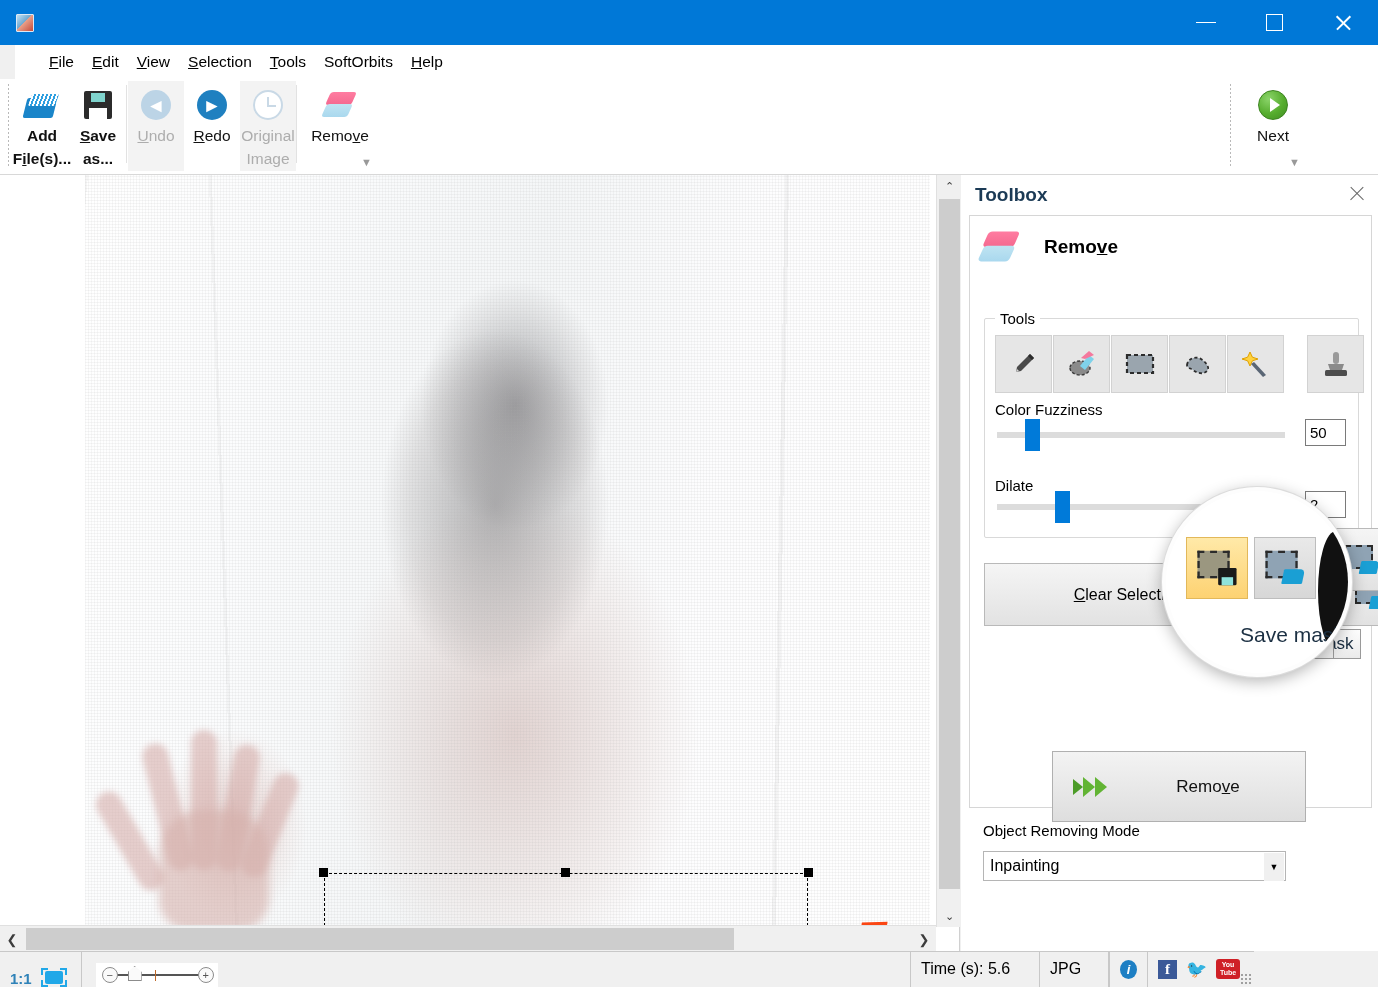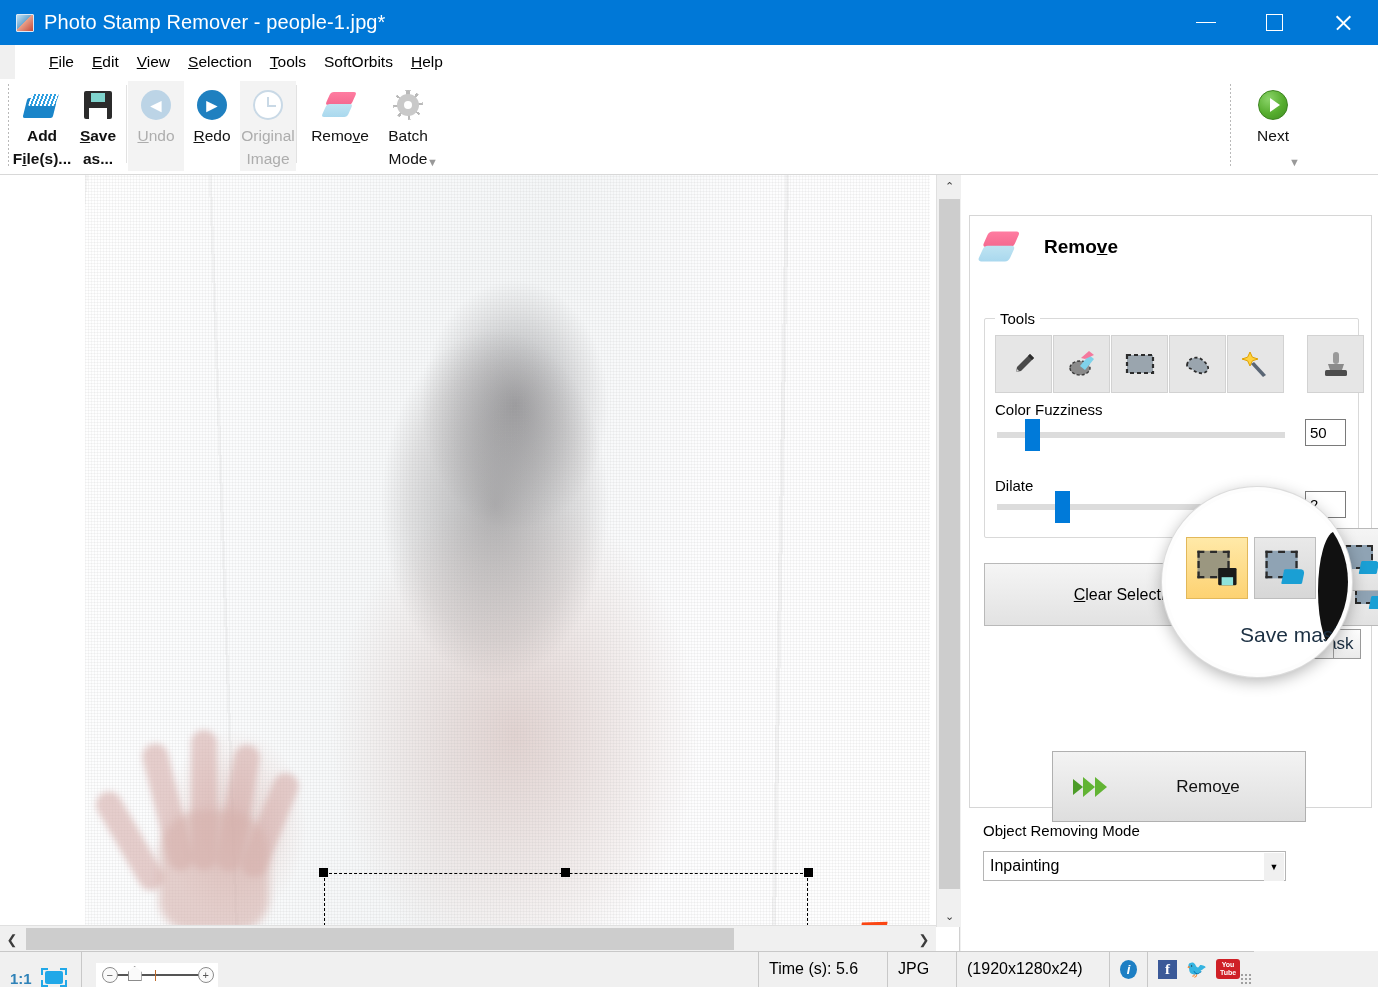--- a/index.html
+++ b/index.html
@@ -375,21 +375,20 @@
   .grip { position:absolute; right:2px; bottom:2px; width:12px; height:12px;
           background-image: radial-gradient(#a0a0a0 40%, transparent 41%); background-size:4px 4px; }
 </style>
 </head>
 <body>
 
 <div id="app">
 
   <div class="titlebar">
     <div class="title-icon"></div>
-    <div class="title-text">Photo Stamp Remover - people-1.jpg*</div>
     <div class="win-btns">
       <div class="win-btn">
           <div class="wb-min"></div>
         </div>
       <div class="win-btn">
           <div class="wb-max"></div>
         </div>
       <div class="win-btn close">
           <div class="wb-close"></div>
         </div>
@@ -465,33 +464,20 @@
 
     <div class="tb-group" style="left:305px;">
       <div class="tb-btn" style="width:70px">
         <div class="tb-ico">
           <div class="ico-eraser">
               <div class="top"></div>
               <div class="bot"></div>
             </div>
         </div>
         <div class="tb-label"><span>Remo<u>v</u>e</span></div>
-      </div>
-      <div class="tb-btn" style="width:66px">
-        <div class="tb-ico">
-          <div class="ico-gear">
-              <div class="g"></div>
-              <div class="r"></div>
-              <div class="h"></div>
-            </div>
-        </div>
-        <div class="tb-label">
-          <span>Batch</span><br>
-          <span>Mode</span>
-        </div>
       </div>
       <div class="tb-overflow">▼</div>
     </div>
 
     <div class="tb-dotted" style="left:1229px;"></div>
     <div class="tb-group" style="left:1240px;">
       <div class="tb-btn" style="width:66px">
         <div class="tb-ico">
           <div class="ico-nav">
               <div class="tri r"></div>
@@ -533,20 +519,24 @@
     <div class="vs-thumb"></div>
     <div class="vs-btn bottom">⌄</div>
   </div>
   <div class="hscroll">
     <div class="hs-btn" style="left:0">❮</div>
     <div class="hs-thumb"></div>
     <div class="hs-btn" style="right:0">❯</div>
   </div>
 
   <div class="toolbox">
+    <div class="tbx-head">
+      <div class="tbx-title">Toolbox</div>
+      <div class="tbx-close"></div>
+    </div>
 
     <div class="tbx-body">
       <div class="remove-hdr">
         <div>
           <div class="ico-eraser" style="transform:scale(1.2)">
               <div class="top"></div>
               <div class="bot"></div>
             </div>
         </div>
         <div class="lbl">Remo<u>v</u>e</div>
@@ -699,23 +689,20 @@
 
     <div class="sb-div"></div>
     <div class="sb-cell" style="width:128px">
       <span class="sb-text">Time (s): 5.6</span>
     </div>
     <div class="sb-div"></div>
     <div class="sb-cell" style="width:68px">
       <span class="sb-text">JPG</span>
     </div>
     <div class="sb-div"></div>
-    <div class="sb-cell" style="width:152px">
-      <span class="sb-text">(1920x1280x24)</span>
-    </div>
     <div class="sb-div"></div>
     <div class="sb-cell" style="width:37px;justify-content:center">
       <div class="info-icon">i</div>
     </div>
     <div class="sb-div"></div>
     <div class="sb-cell" style="gap:9px;padding-right:14px">
       <div class="fb-icon">f</div>
       <div class="tw-icon">🐦</div>
       <div class="yt-icon">
         <div>You</div>

